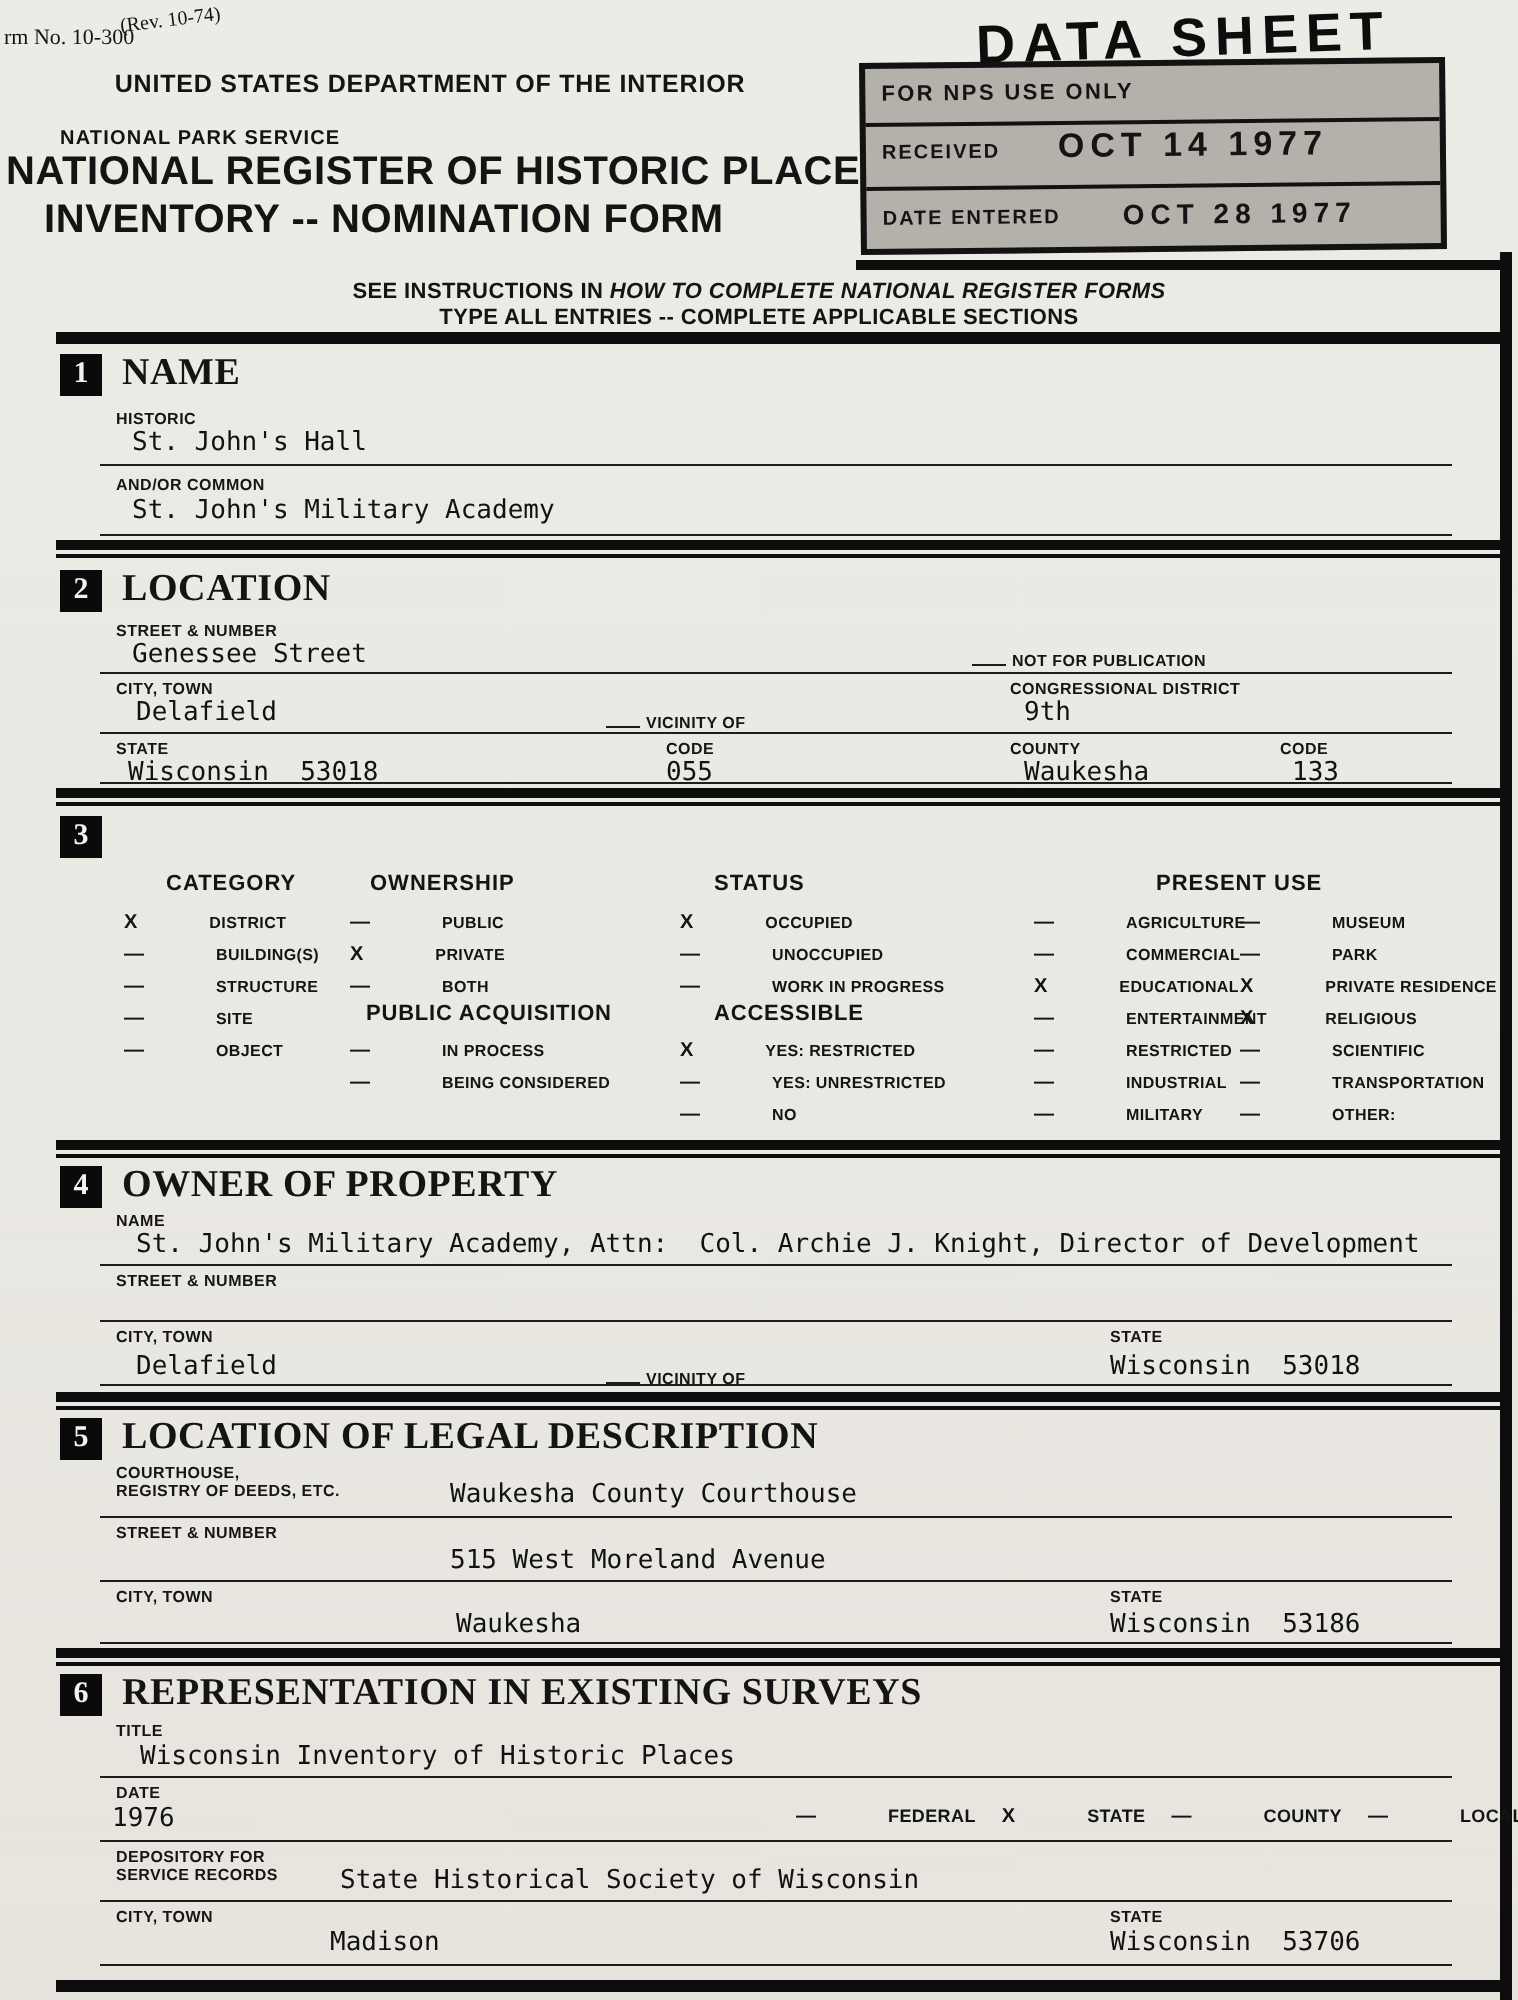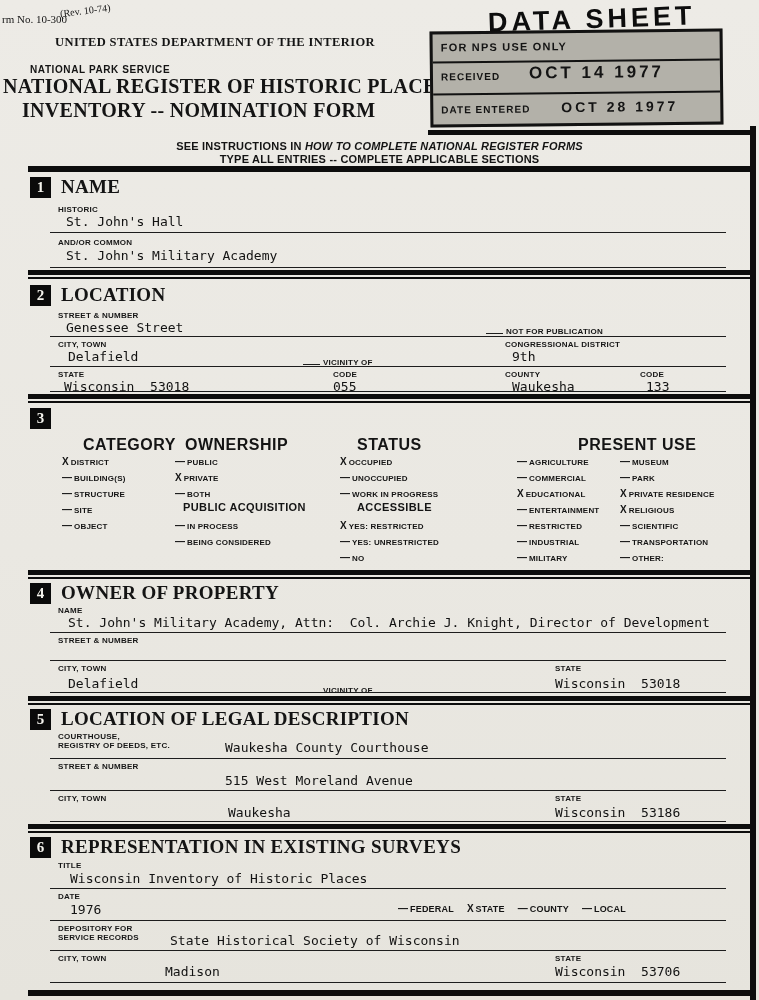--- a/index.html
+++ b/index.html
@@ -3,35 +3,35 @@
 <meta charset="utf-8">
 <style>
   * { margin:0; padding:0; box-sizing:border-box; }
   html,body { background:#6f6f6f; }
   .page {
     position:relative; width:759px; height:1000px; margin:0 auto;
     background:linear-gradient(180deg,#edebe6 0%, #eae8e2 55%, #e6e4dd 100%);
     overflow:hidden; font-family:"Liberation Sans",sans-serif; color:#141414;
   }
   .abs { position:absolute; }
-  .serifb { font-family:Liberation Serif, serif; font-weight:bold; }
+  .serifb { font-family:Liberation Sans, sans-serif; font-weight:bold; }
   .lbl { font-weight:bold; font-size:8px; letter-spacing:.25px; white-space:nowrap; color:#161616; }
   .val { font-family:"DejaVu Sans Mono",monospace; font-size:13px; white-space:pre; color:#121212; }
   .rule { height:0; border-top:1.6px solid #1d1d1d; }
   .bar { left:28px; width:727px; background:#0d0d0d; }
   .numbox { width:21px; height:21px; background:#0a0a0a; color:#f3f2ec; display:flex;
             align-items:center; justify-content:center; font:bold 15px "Liberation Serif",serif; }
   .sech { display:flex; align-items:center; gap:10px; }
   .sectitle { font-family:"Liberation Serif",serif; font-weight:bold; font-size:19px;
               letter-spacing:.3px; white-space:nowrap; }
-  .colhead { font-weight:bold; font-size:16px; letter-spacing:.5px; white-space:nowrap; }
+  .colhead { font-weight:bold; font-size:11px; letter-spacing:.5px; white-space:nowrap; }
   .sub { font-weight:bold; font-size:11px; letter-spacing:.4px; white-space:nowrap; }
   .ck { display:flex; align-items:baseline; white-space:nowrap; }
   .mk { font-weight:bold; font-size:10px; margin-right:2px; }
-  .cl { font-weight:bold; font-size:8px; letter-spacing:.2px; }
+  .cl { font-weight:bold; font-size:8px; letter-spacing:.2px;margin-left:34px; }
   .blank { display:inline-block; width:17px; height:8px; border-bottom:1.5px solid #1d1d1d; margin-right:3px; }
   .stampbox { left:430px; top:30px; width:293px; height:96px; background:#b3b1a9;
               border:3px solid #121212; transform:rotate(-.6deg); }
   .stampline { position:absolute; left:0; right:0; border-top:2px solid #121212; }
   .npslabel { position:absolute; left:8px; top:7px; font-weight:bold; font-size:11px; letter-spacing:1.2px; }
   .stlabel { position:absolute; font-weight:bold; font-size:10px; letter-spacing:1px; }
   .stdate { position:absolute; font-weight:bold; letter-spacing:3px; white-space:nowrap; }
   .datasheet { left:488px; top:4px; font-weight:bold; font-size:27px; letter-spacing:4px;
                transform:rotate(-2deg); white-space:nowrap; color:#0d0d0d; }
   .instr { left:0; width:759px; text-align:center; font-weight:bold; font-size:11px;
@@ -292,21 +292,21 @@
   <div class="abs bar" style="top:824px;height:5px"></div>
   <div class="abs bar" style="top:831px;height:2px"></div>
   <div class="abs sech" style="left:30px;top:836px">
     <div class="numbox">6</div>
     <div class="sectitle">REPRESENTATION IN EXISTING SURVEYS</div>
   </div>
   <div class="abs lbl" style="left:58px;top:861px">TITLE</div>
   <div class="abs val" style="left:70px;top:871px">Wisconsin Inventory of Historic Places</div>
   <div class="abs rule" style="left:50px;top:888px;width:676px"></div>
   <div class="abs lbl" style="left:58px;top:892px">DATE</div>
-  <div class="abs val" style="left:70px;top:902px">1976</div>
+  <div class="abs val" style="left:56px;top:902px">1976</div>
   <div class="abs survey" style="left:398px;top:903px">
     <span class="ck">
         <span class="mk">—</span>
         <span class="cl">FEDERAL</span>
       </span>
     <span class="ck">
         <span class="mk">X</span>
         <span class="cl">STATE</span>
       </span>
     <span class="ck">

